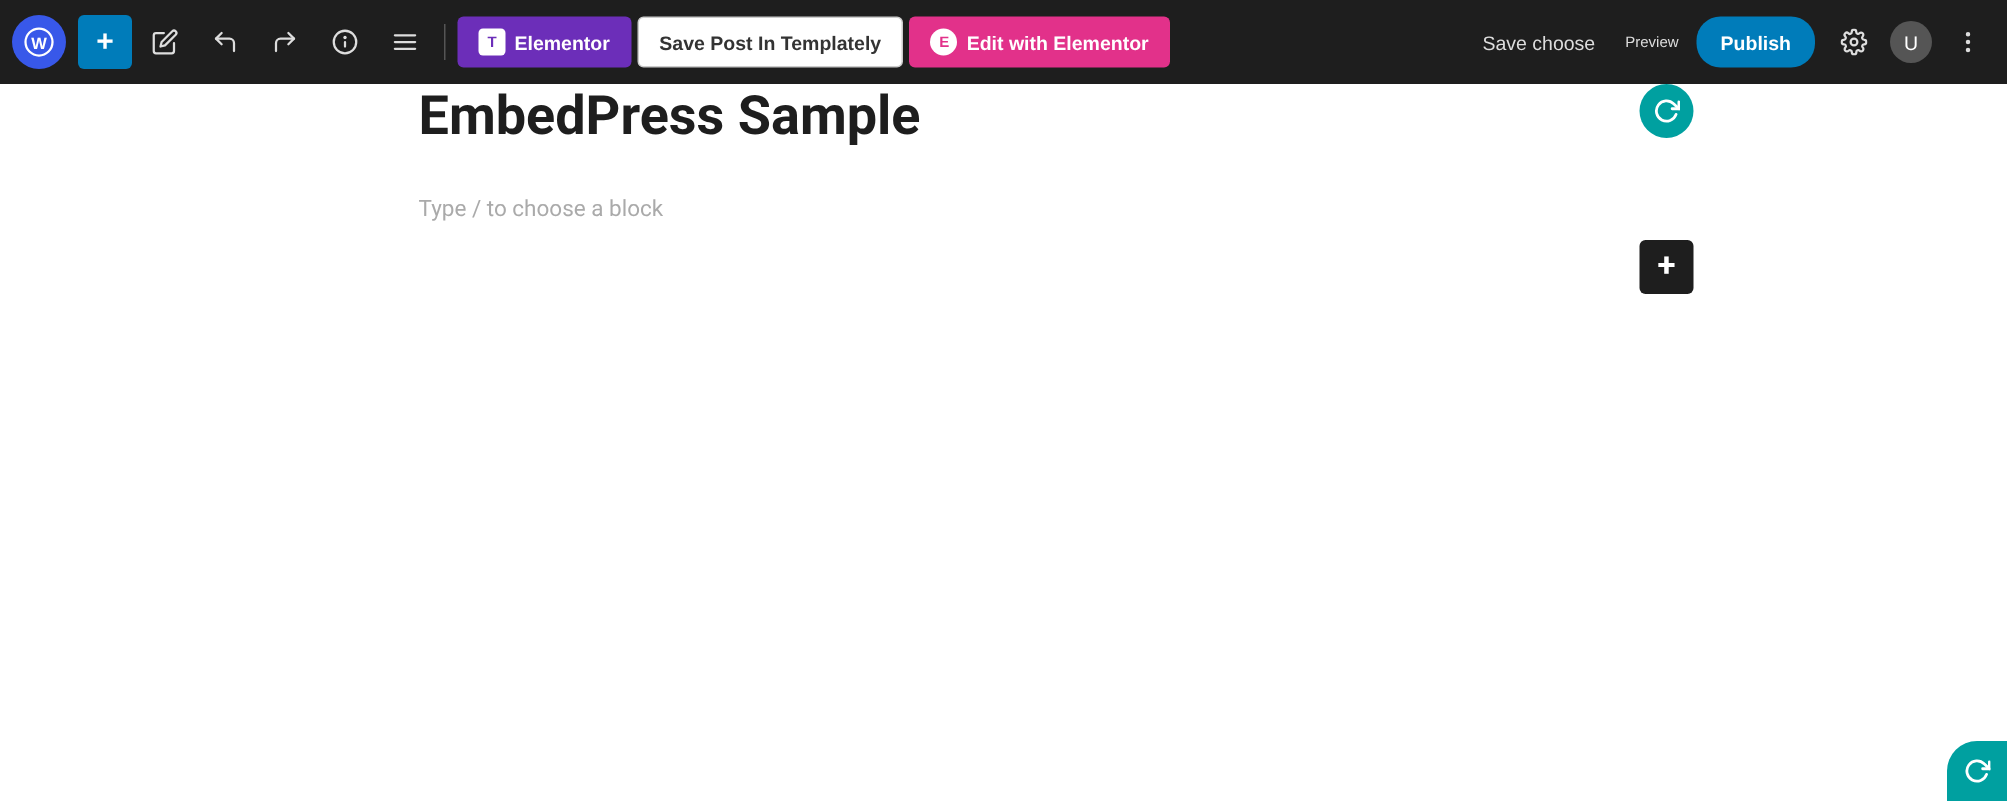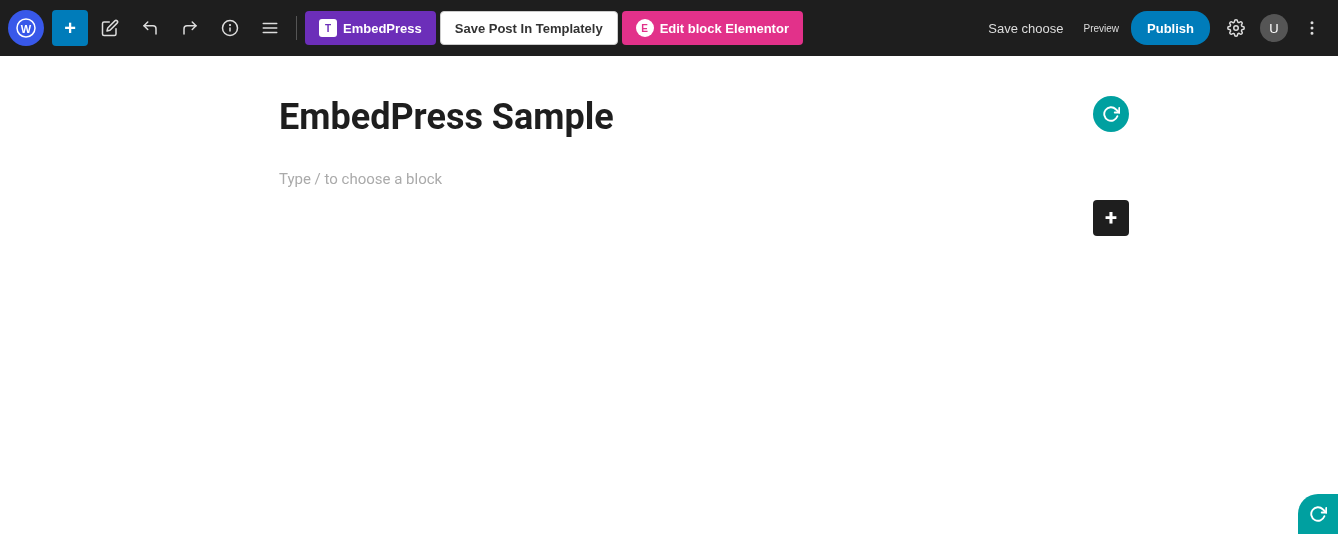--- a/index.html
+++ b/index.html
@@ -159,21 +159,20 @@
       margin-left: 4px;
     }
 
     
     .editor-area {
       background: #fff;
       width: 100%;
       height: calc(534px - 56px);
       display: flex;
       justify-content: center;
-      padding-top: 40px;
       position: relative;
     }
 
     .editor-content {
       width: 780px;
       position: relative;
     }
 
     .post-title {
       font-size: 36px;
@@ -337,30 +336,30 @@
       <line x1="3" y1="6" x2="21" y2="6"></line>
       <line x1="3" y1="12" x2="21" y2="12"></line>
       <line x1="3" y1="18" x2="21" y2="18"></line>
     </svg>
   </button>
 
   <div class="separator"></div>
 
   <button class="btn-templately">
     <span class="templately-icon">T</span>
-    <span>EmbedPress</span>
+    <span>Elementor</span>
   </button>
 
   <button class="btn-save-templately">
     <span>Save Post In Templately</span>
   </button>
 
   <button class="btn-elementor">
     <span class="elementor-icon">E</span>
-    <span>Edit block Elementor</span>
+    <span>Edit with Elementor</span>
   </button>
 
   <div class="toolbar-spacer"></div>
 
   <button class="btn-save-draft">
     <span>Save choose</span>
   </button>
 
   <button class="btn-preview">
     <span>Preview</span>

